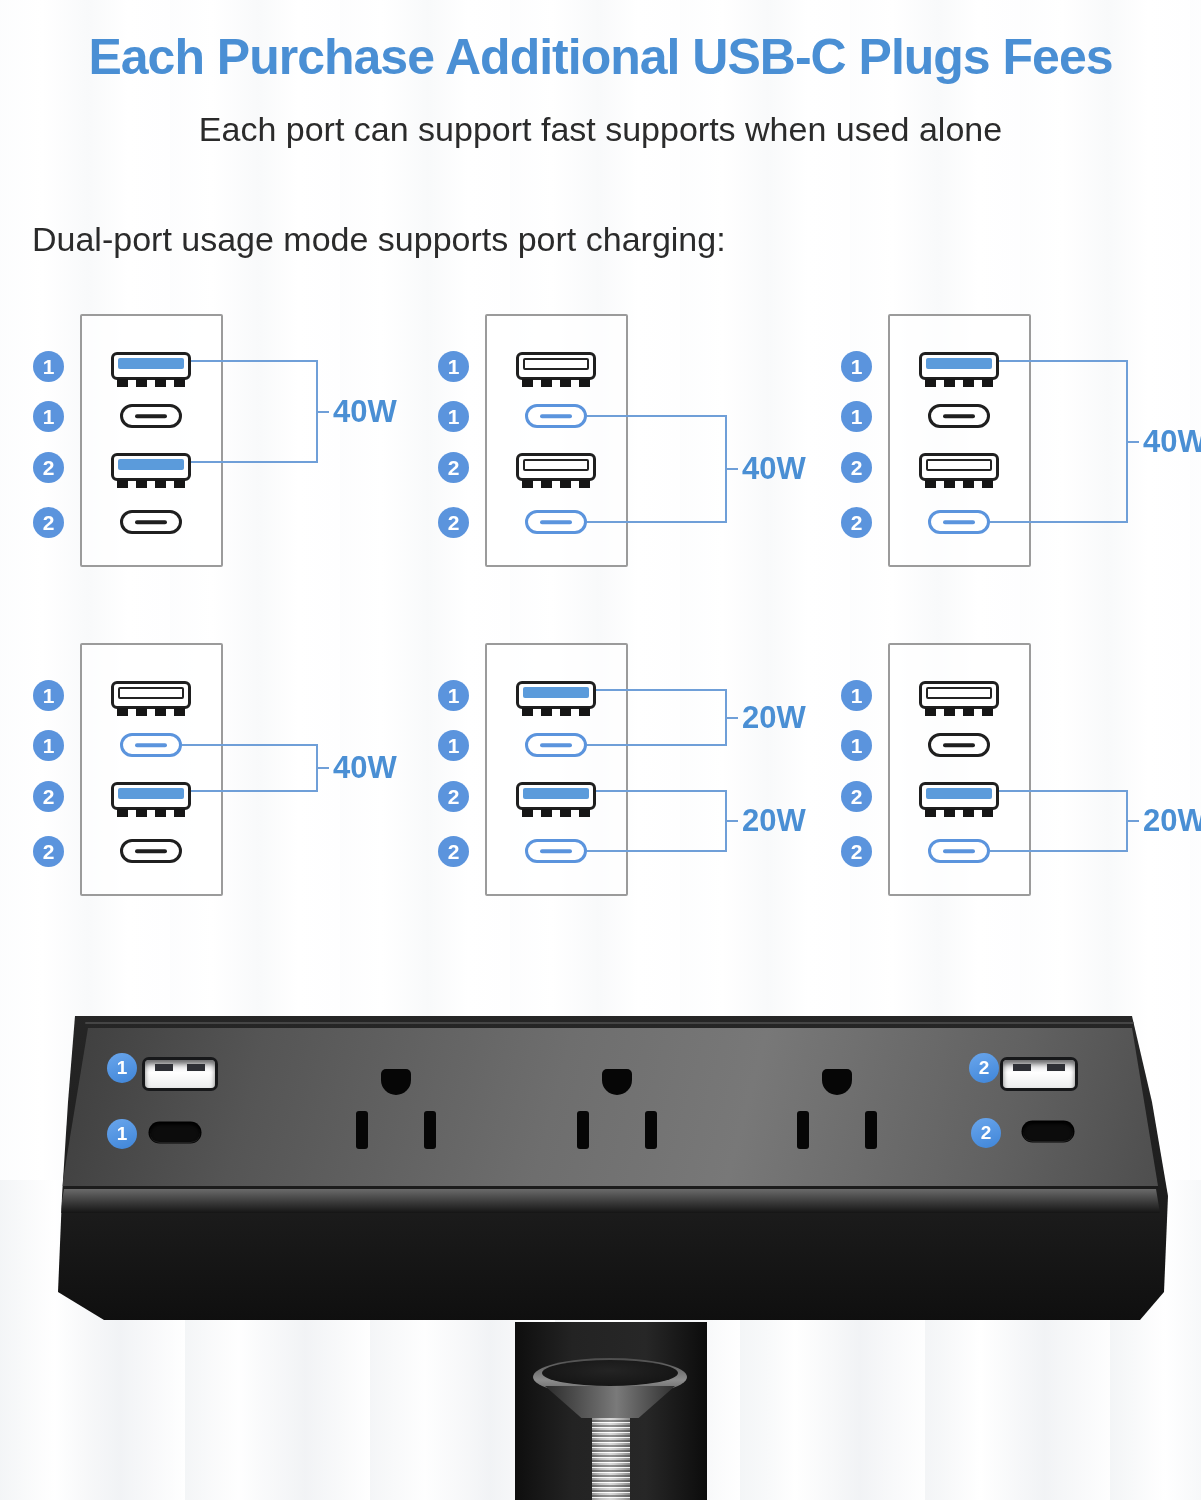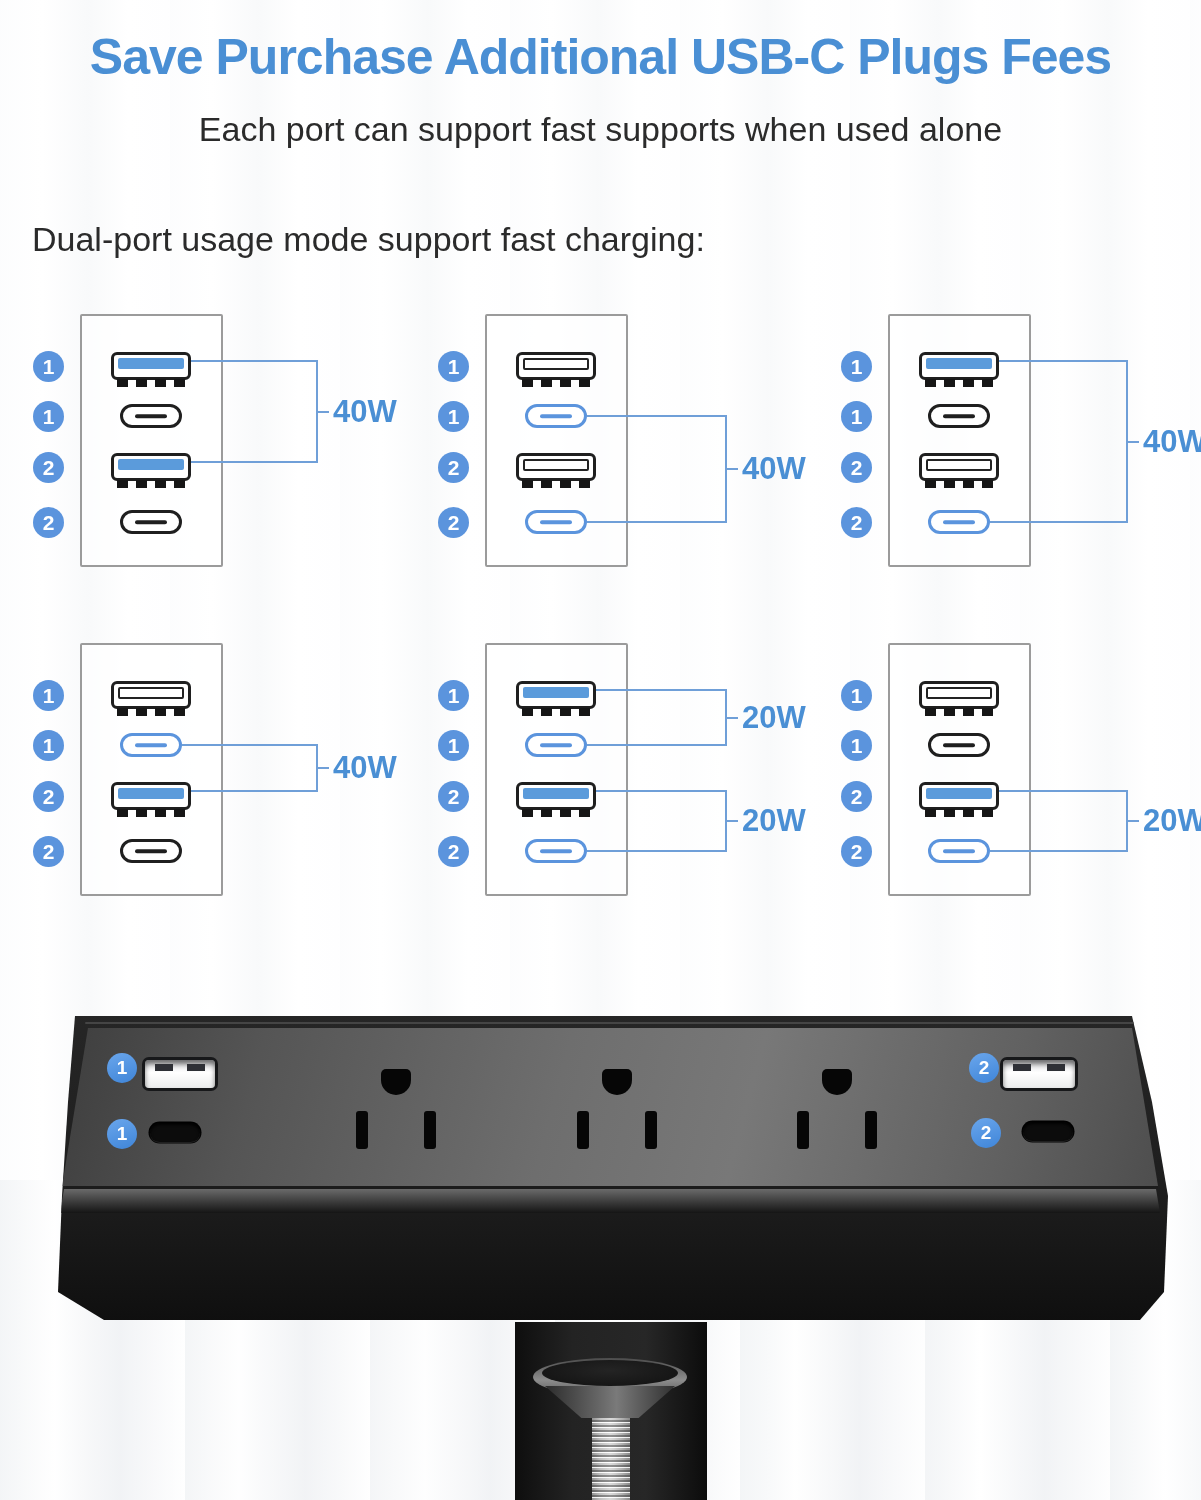--- a/index.html
+++ b/index.html
@@ -84,23 +84,23 @@
     background:linear-gradient(90deg,#2c2c2c 0%,#6b6b6b 45%,#7a7a7a 55%,#303030 100%);
     clip-path:polygon(0 0,100% 0,72% 100%,28% 100%);}
 </style>
 </head>
 <body>
 
 <div id="page">
   <div class="bg-stripes"></div>
   <div class="bg-stripes-low"></div>
 
-  <div class="title">Save Purchase Additional USB-C Plugs Fees</div>
+  <div class="title">Each Purchase Additional USB-C Plugs Fees</div>
   <div class="subtitle">Each port can support fast supports when used alone</div>
-  <div class="section-label">Dual-port usage mode support fast charging:</div>
+  <div class="section-label">Dual-port usage mode supports port charging:</div>
 
   <div id="diagrams">
       <div class="dpanel" style="left: 80px; top: 314px;"></div>
       <div class="dcircle" style="left: 33px; top: 351px;">1</div>
       <div class="usba hl" style="left: 111px; top: 352px;">
         <div class="usba-body">
           <div class="usba-bar"></div>
         </div>
         <div class="usba-feet">
           <i></i>

